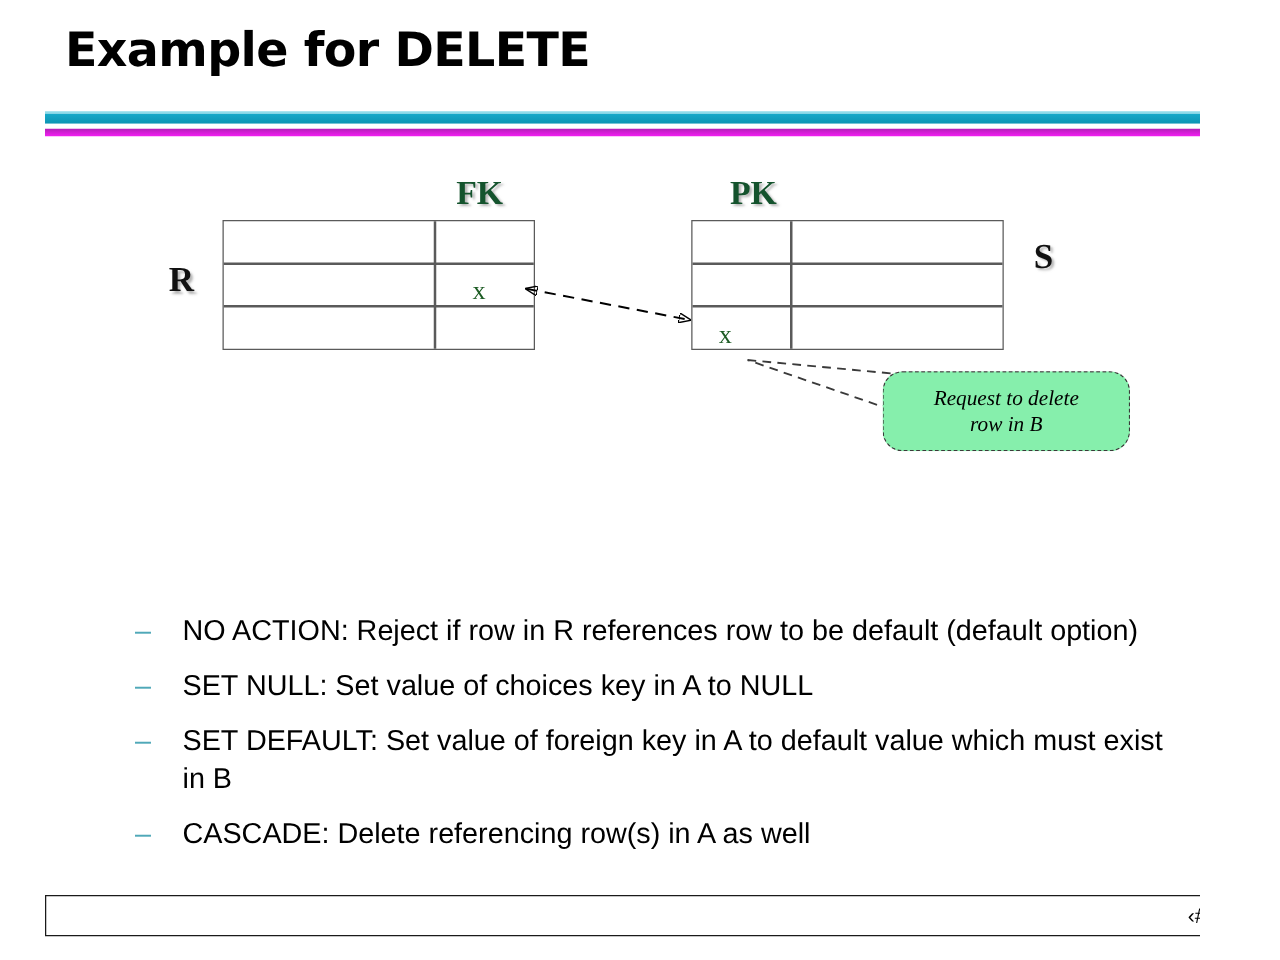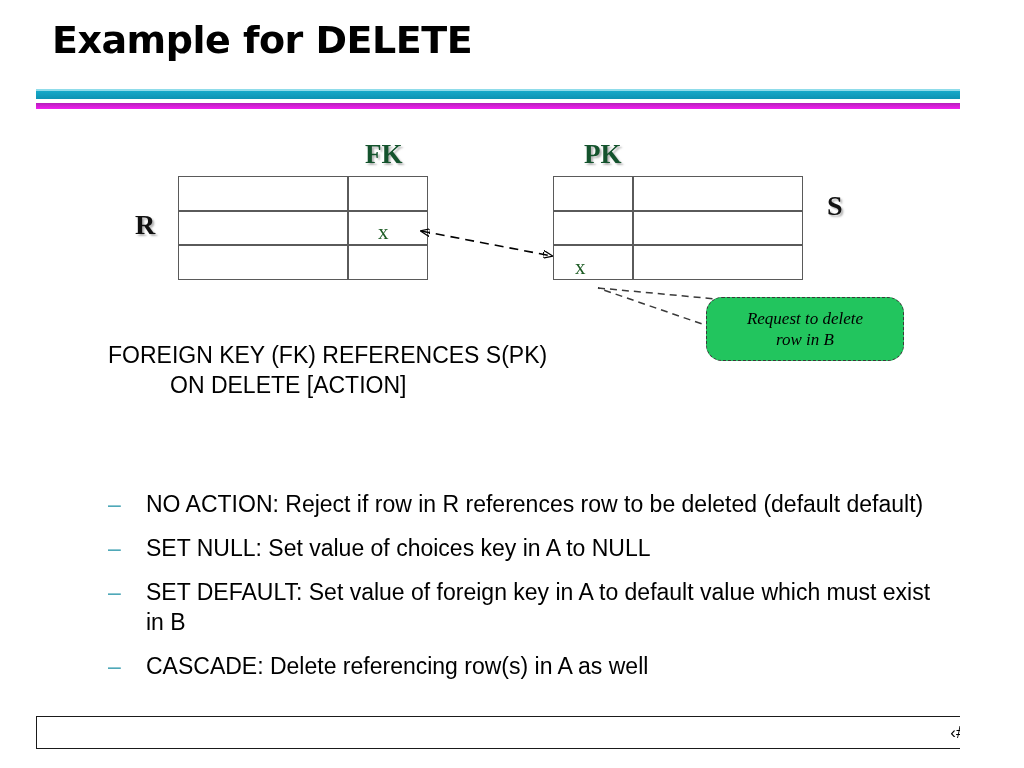--- a/index.html
+++ b/index.html
@@ -100,21 +100,21 @@
 
   
   #callout {
     position: absolute;
     left: 706px;
     top: 297px;
     width: 198px;
     height: 64px;
     border: 1.6px dashed #3a3a3a;
     border-radius: 16px;
-    background: #22c55e;
+    background: #86efac;
     box-sizing: border-box;
     display: flex;
     align-items: center;
     justify-content: center;
   }
   #callout-text {
     font-family: "Liberation Serif", serif;
     font-style: italic;
     font-size: 17px;
     line-height: 1.25;
@@ -232,27 +232,25 @@
     </svg>
   </div>
 
   <div id="callout">
     <div id="callout-text">
       <span>Request to delete</span><br>
       <span>row in B</span>
     </div>
   </div>
 
-  <div class="body-line" id="fk-stmt-1">FOREIGN KEY (FK) REFERENCES S(PK)</div>
-  <div class="body-line" id="fk-stmt-2">ON DELETE [ACTION]</div>
 
   <div id="bullets">
     <div class="bullet">
       <span class="bullet-dash">–</span>
-      <span class="bullet-text">NO ACTION:  Reject if row in R references row to be deleted (default default)</span>
+      <span class="bullet-text">NO ACTION:  Reject if row in R references row to be default (default option)</span>
     </div>
     <div class="bullet">
       <span class="bullet-dash">–</span>
       <span class="bullet-text">SET NULL: Set value of choices key in A to NULL</span>
     </div>
     <div class="bullet">
       <span class="bullet-dash">–</span>
       <span class="bullet-text">SET DEFAULT: Set value of foreign key in A to default value which must exist in B</span>
     </div>
     <div class="bullet">

